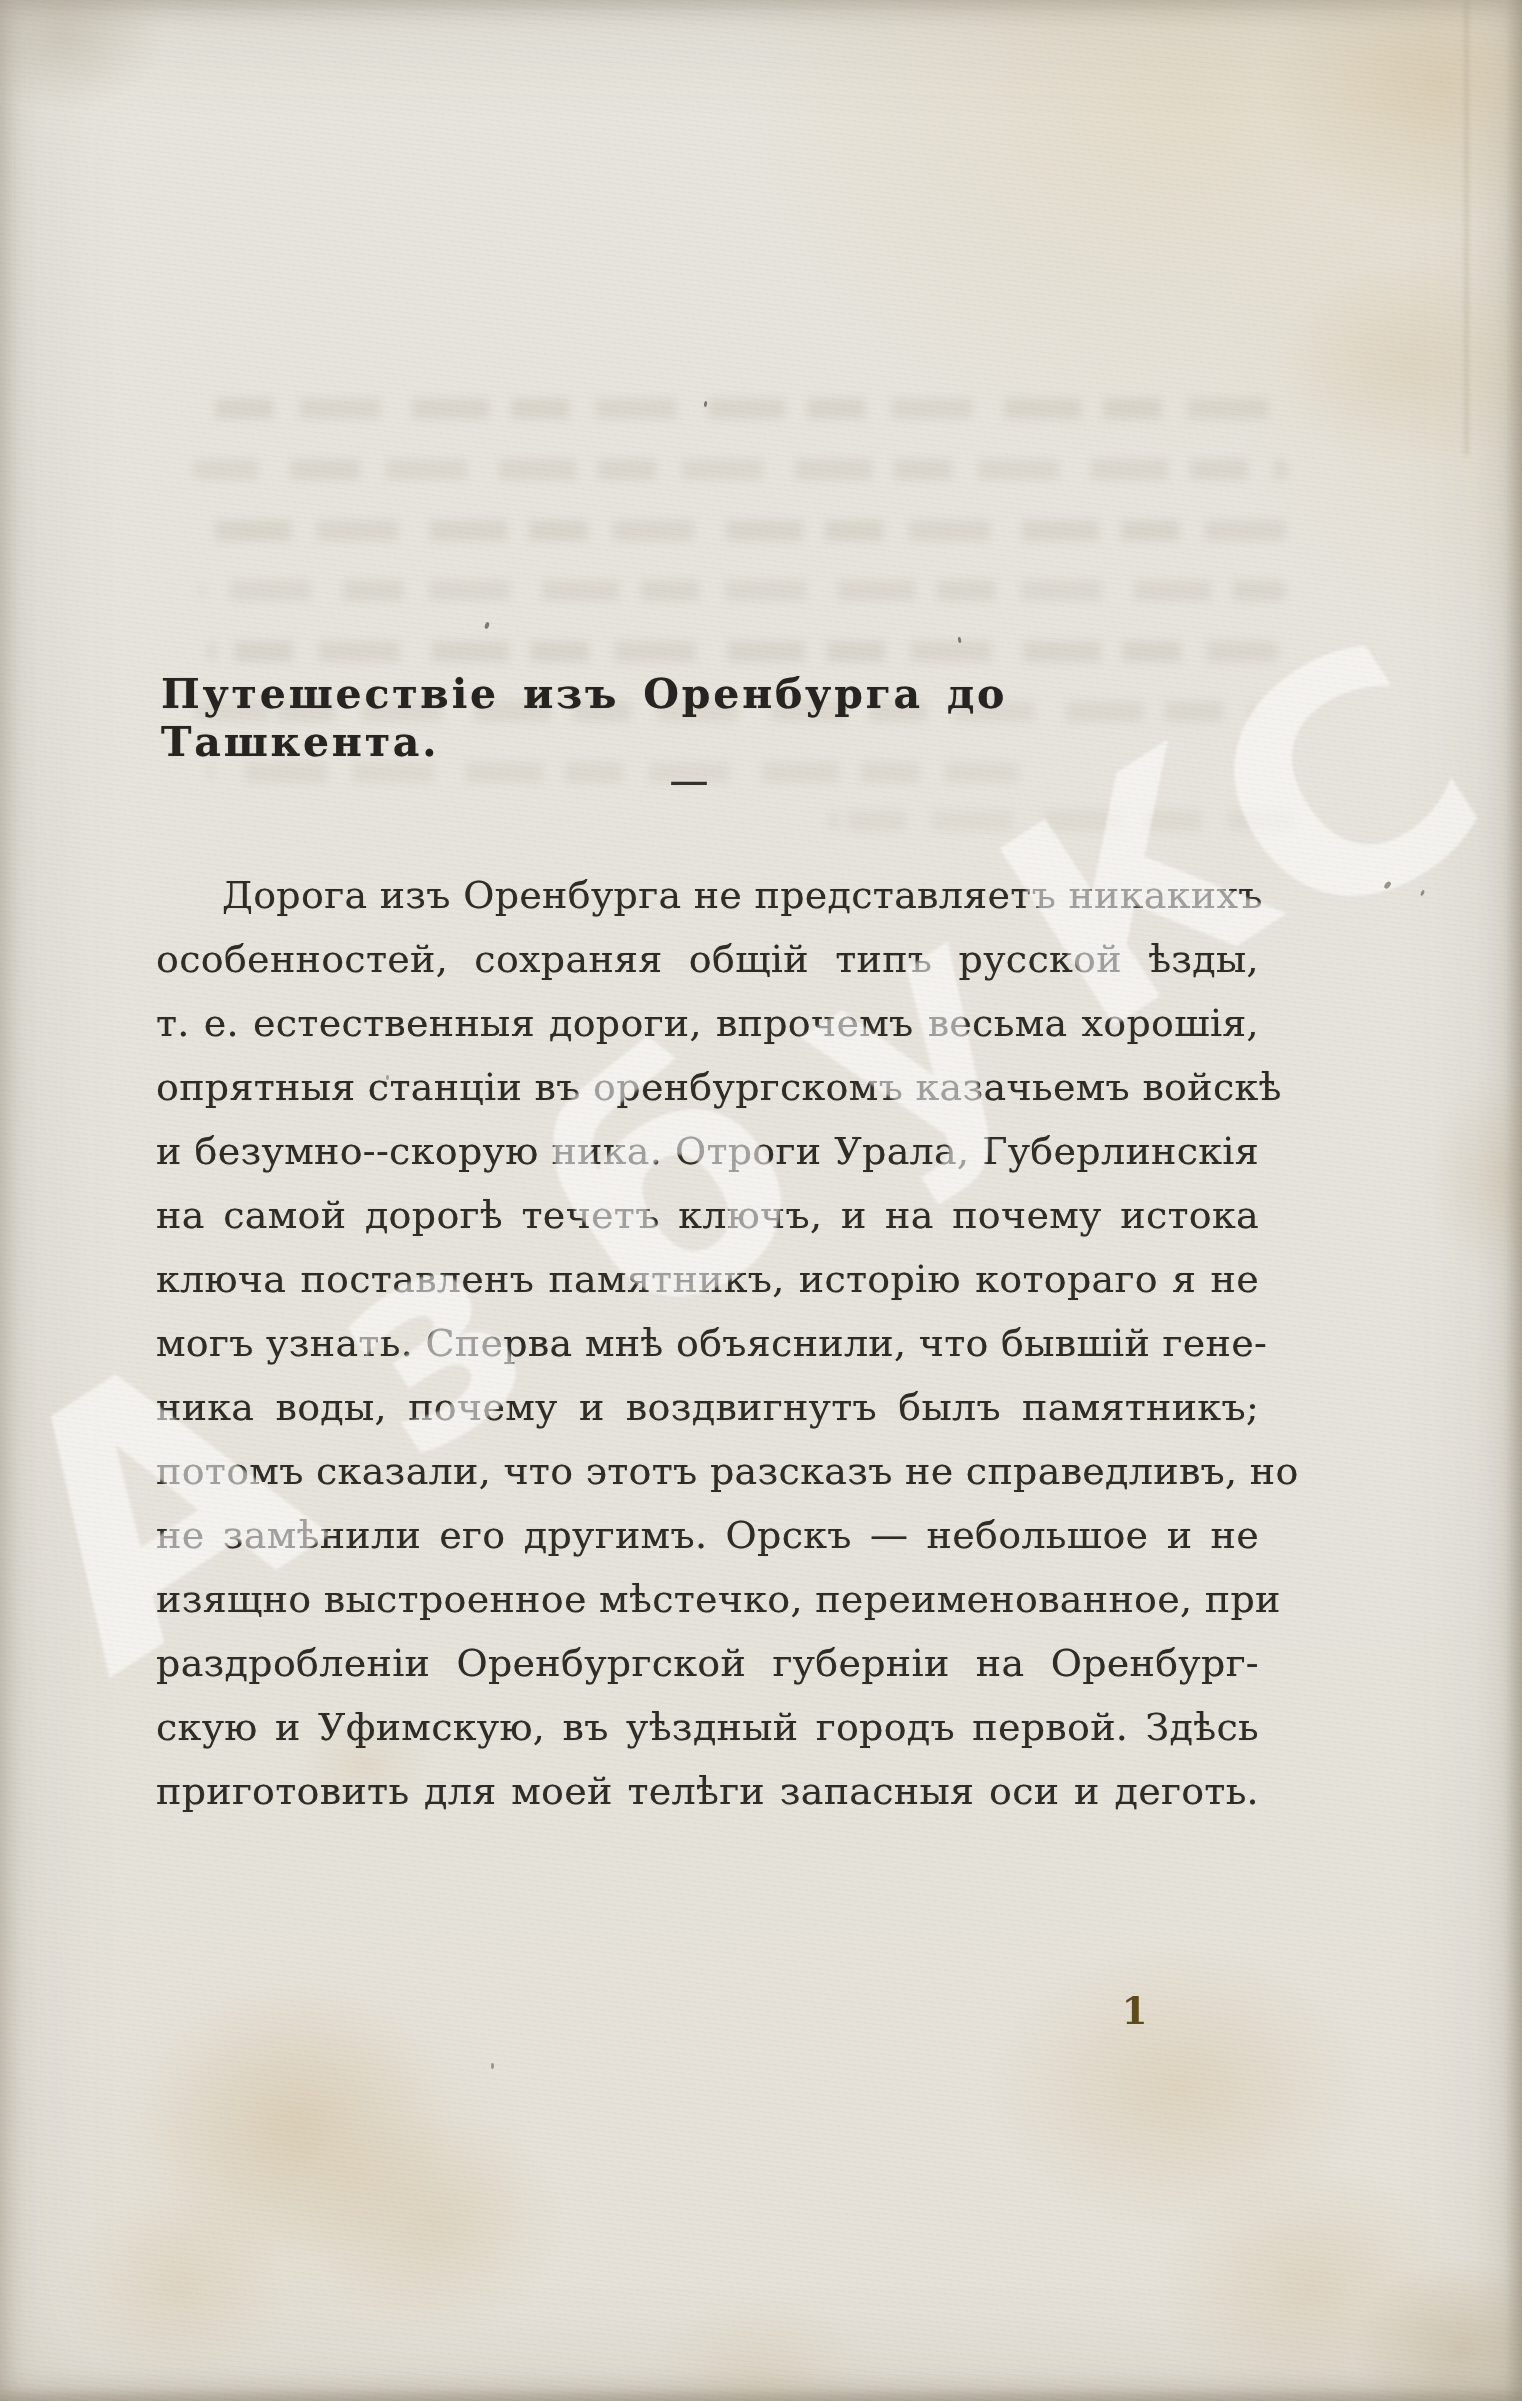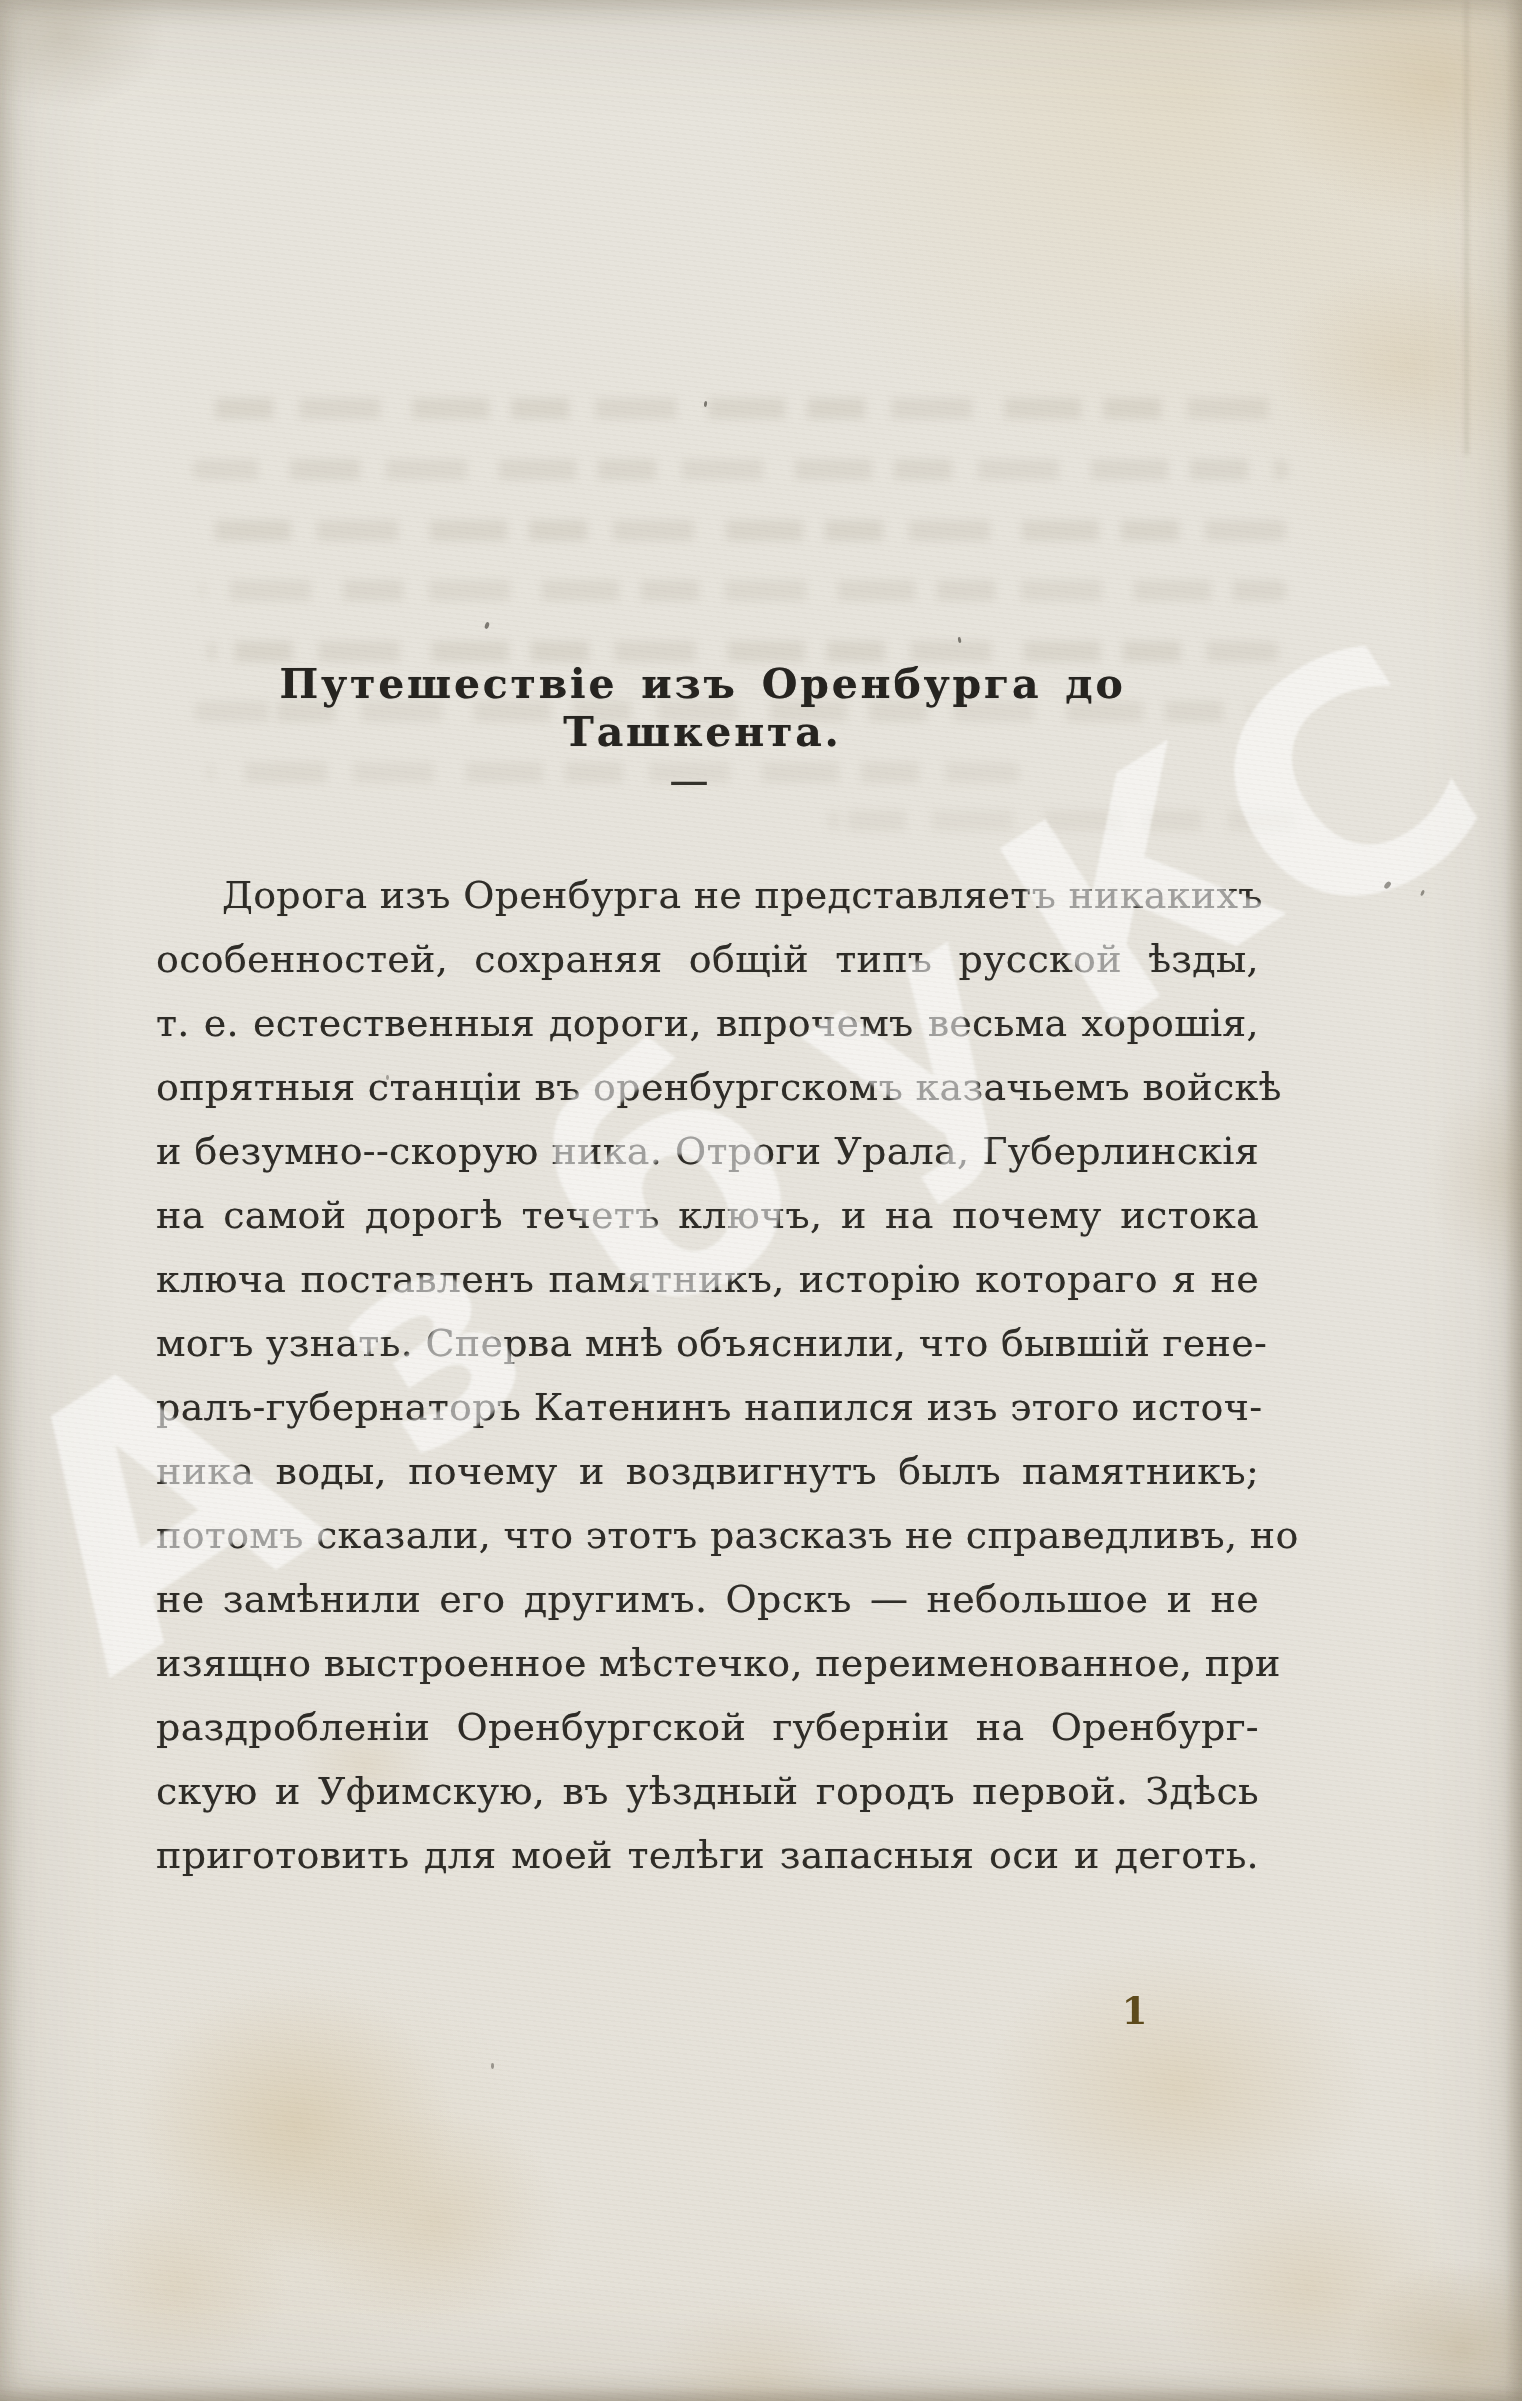--- a/index.html
+++ b/index.html
@@ -41,23 +41,23 @@
   .ghost-line:nth-child(1){left:207px;top:398px;width:1075px;background-position:8.3px 0;}
   .ghost-line:nth-child(2){left:192px;top:459px;width:1097px;background-position:110px 0;opacity:.38;}
   .ghost-line:nth-child(3){left:185px;top:520px;width:1103px;background-position:48px 0;}
   .ghost-line:nth-child(4){left:200px;top:580px;width:1087px;background-position:145px 0;opacity:.36;}
   .ghost-line:nth-child(5){left:207px;top:641px;width:1072px;background-position:27.6px 0;}
   .ghost-line:nth-child(6){left:194px;top:701px;width:1061px;background-position:83px 0;opacity:.34;}
   .ghost-line:nth-child(7){left:207px;top:762px;width:813px;background-position:62px 0;opacity:.30;}
   .ghost-line:nth-child(8){left:827px;top:810px;width:469px;background-position:20.7px 0;opacity:.26;}
 
   .title{
-    position:absolute;left:169px;top:656px;width:1103px;margin:4px;
+    position:absolute;left:169px;top:656px;width:1103px;margin:14px;
     transform:translateX(-22px);
-    text-align:center;
+    text-align:left;
     font-size:41px;font-weight:bold;color:#262420;
     letter-spacing:2.8px;word-spacing:6.9px;
     text-shadow:0 0 0.7px rgba(38,36,32,.55);
   }
   .dash{
     position:absolute;left:667px;top:757px;width:44px;
     text-align:center;color:#34322c;
     font-size:40px;font-weight:bold;transform:scaleY(.72);
   }
   .body{
@@ -163,21 +163,20 @@
 
   <div class="body">
     <div class="line indent">Дорога изъ Оренбурга не представляетъ никакихъ</div>
     <div class="line">особенностей, сохраняя общій типъ русской ѣзды,</div>
     <div class="line">т. е. естественныя дороги, впрочемъ весьма хорошія,</div>
     <div class="line">опрятныя станціи въ оренбургскомъ казачьемъ войскѣ</div>
     <div class="line">и безумно--скорую ника. Отроги Урала, Губерлинскія</div>
     <div class="line">на самой дорогѣ течетъ ключъ, и на почему истока</div>
     <div class="line">ключа поставленъ памятникъ, исторію котораго я не</div>
     <div class="line">могъ узнать. Сперва мнѣ объяснили, что бывшій гене-</div>
-    <div class="line">ралъ-губернаторъ Катенинъ напился изъ этого источ-</div>
     <div class="line">ника воды, почему и воздвигнутъ былъ памятникъ;</div>
     <div class="line">потомъ сказали, что этотъ разсказъ не справедливъ, но</div>
     <div class="line">не замѣнили его другимъ. Орскъ — небольшое и не</div>
     <div class="line">изящно выстроенное мѣстечко, переименованное, при</div>
     <div class="line">раздробленіи Оренбургской губерніи на Оренбург-</div>
     <div class="line">скую и Уфимскую, въ уѣздный городъ первой. Здѣсь</div>
     <div class="line">приготовить для моей телѣги запасныя оси и деготь.</div>
   </div>
 
   <div class="pageno">1</div>

